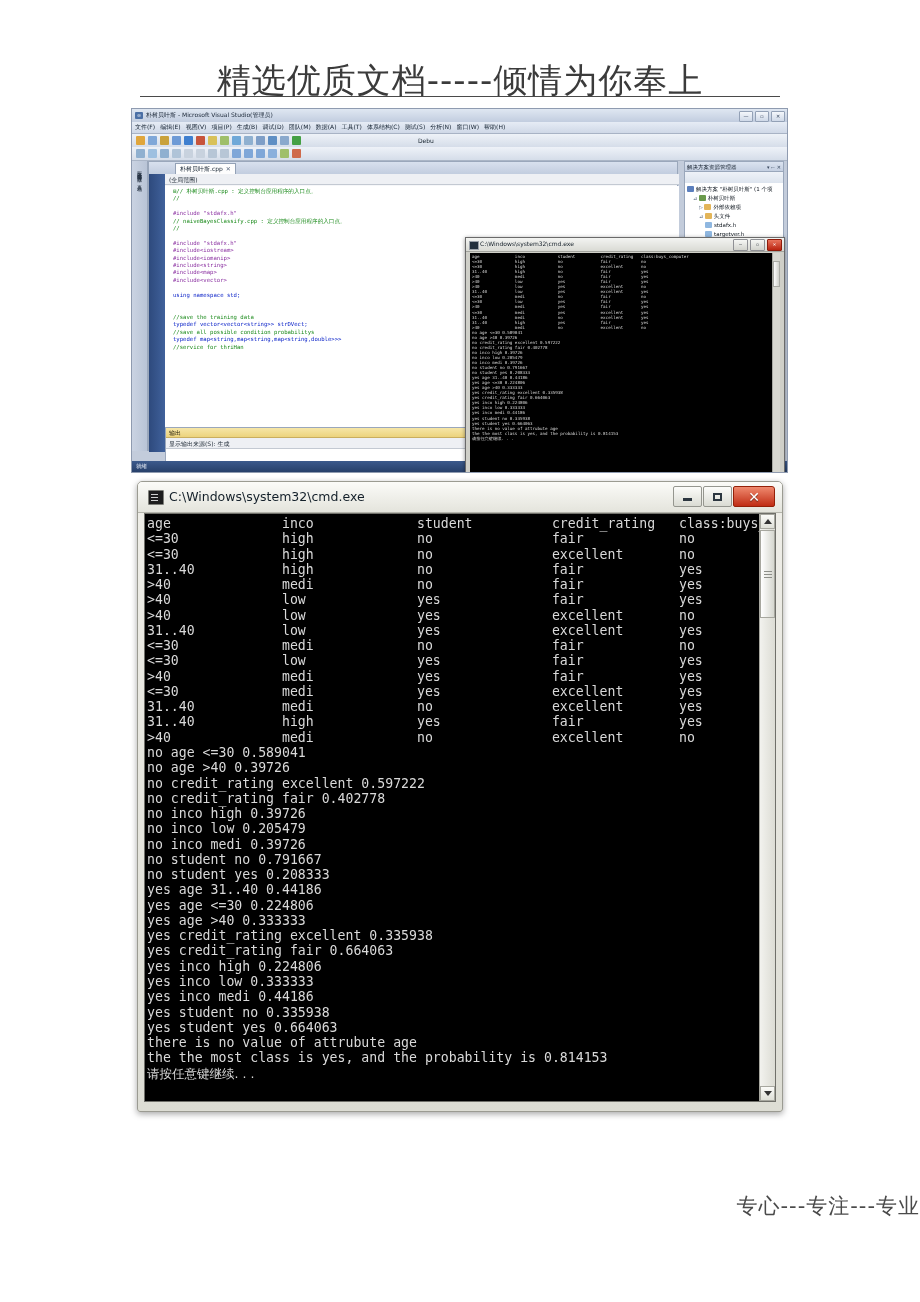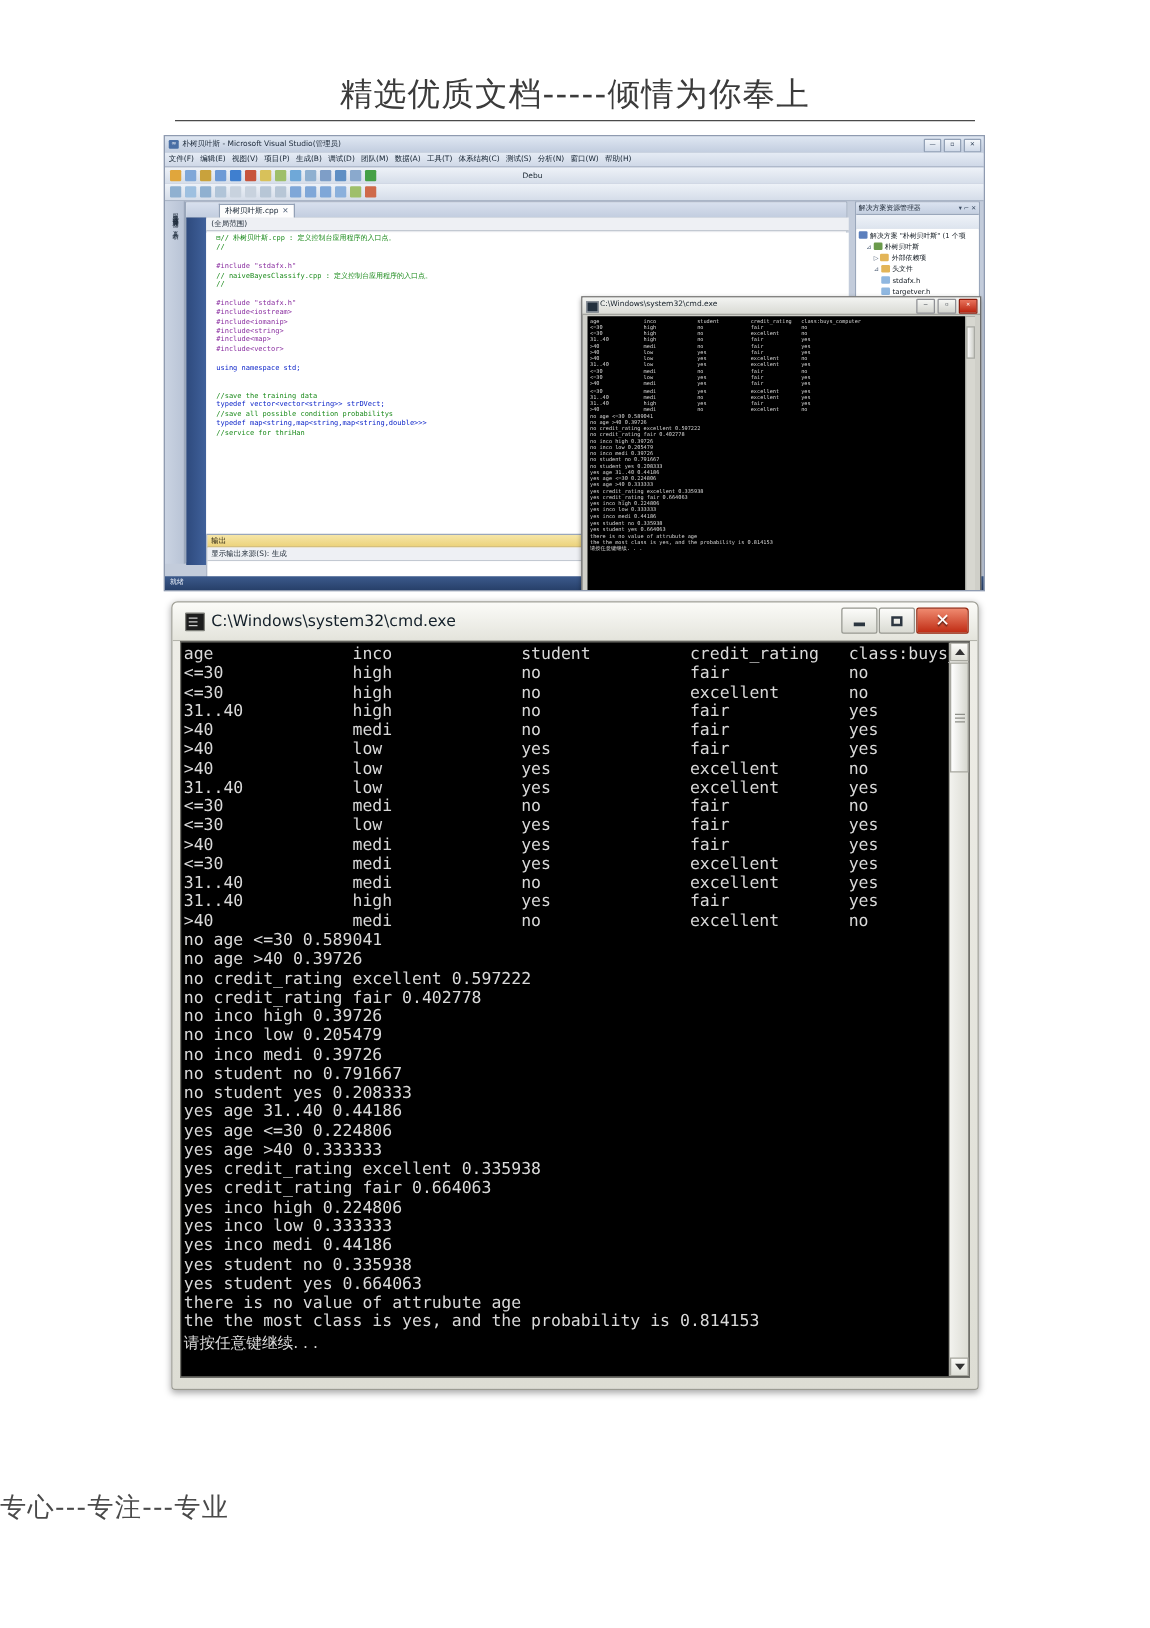--- a/index.html
+++ b/index.html
@@ -6,28 +6,28 @@
   body{
     width:920px;height:1302px;background:#ffffff;
     font-family:"Liberation Serif",serif;position:relative;overflow:hidden;
   }
 
   
   .doc-header{
     position:absolute;left:0;top:58px;width:920px;text-align:center;
   }
   .doc-header-text{
-    font-family:"DejaVu Sans",sans-serif;font-size:26px;color:#3b3b3b;
+    font-family:"DejaVu Sans",sans-serif;font-size:34px;color:#3b3b3b;
     letter-spacing:1px;display:inline-block;
   }
   .doc-header-rule{
     position:absolute;left:140px;top:96px;width:640px;height:1px;background:#4a4a4a;
   }
   .doc-footer{
-    position:absolute;left:0;top:1192px;width:920px;text-align:left;
+    position:absolute;left:0;top:1192px;width:920px;text-align:right;
   }
   .doc-footer-text{
     font-family:"DejaVu Sans",sans-serif;font-size:21px;color:#4a4a4a;letter-spacing:1px;
   }
 
   
   .vs-shot{
     position:absolute;left:131px;top:108px;width:657px;height:365px;
     background:#c3ccdb;border:1px solid #8f9bb0;box-sizing:border-box;
     overflow:hidden;font-family:"DejaVu Sans",sans-serif;

